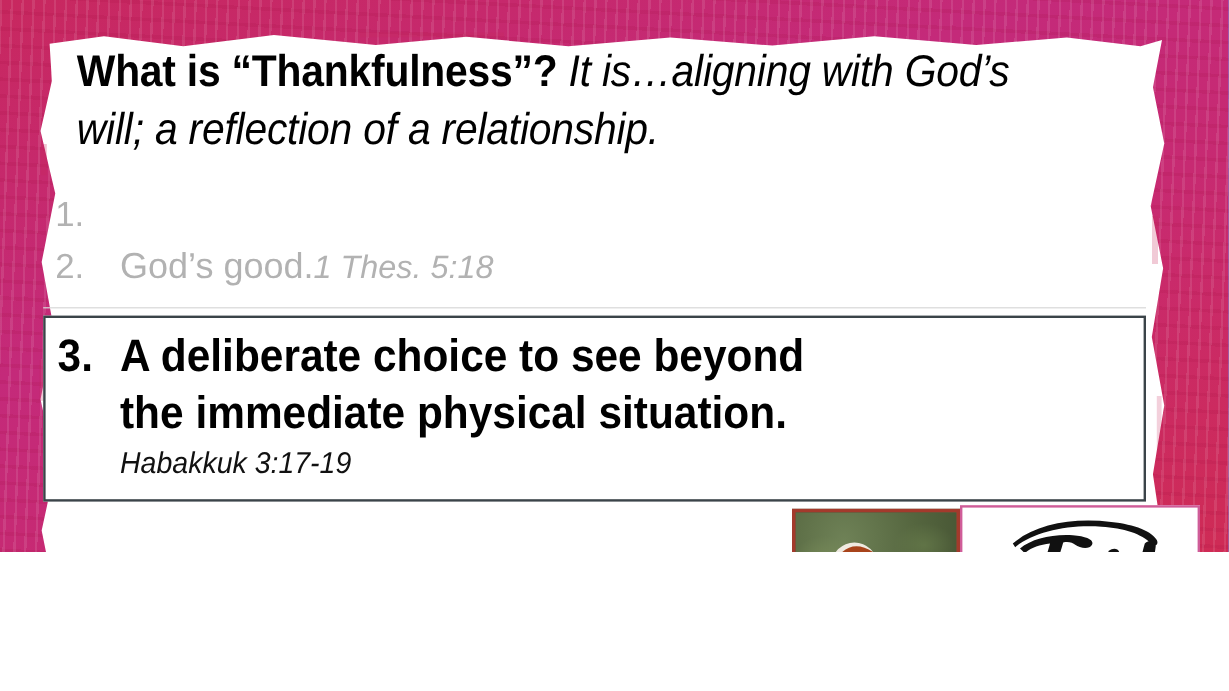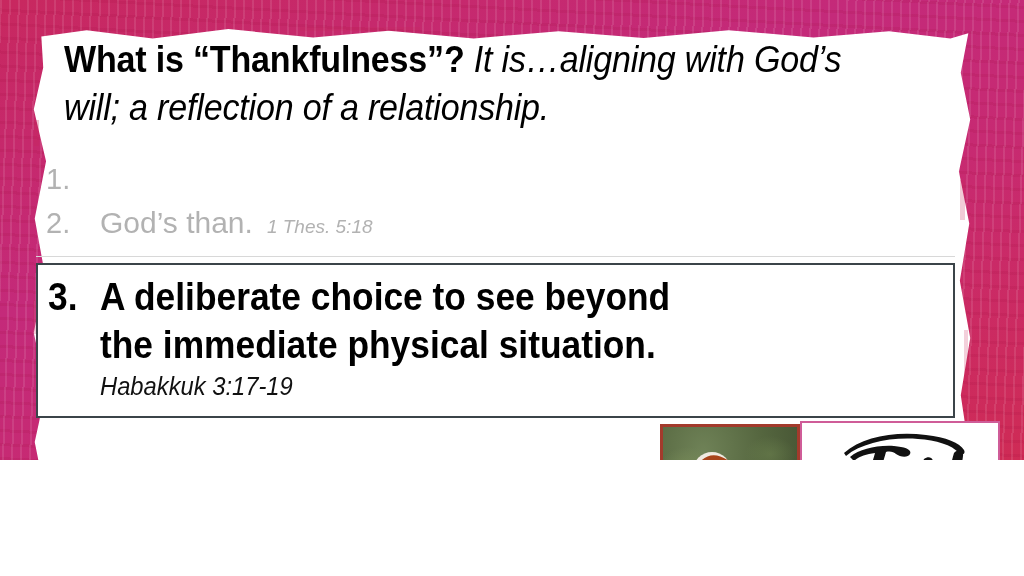--- a/index.html
+++ b/index.html
@@ -107,22 +107,21 @@
     font-weight: normal;
   }
   .dim-num {
     width: 54px;
     flex: none;
     font-size: 29px;
   }
   .dim-text { white-space: nowrap; }
   .dim-ref {
     font-style: italic;
-    font-size: 19px;
-    margin-left: 14px;
+    font-size: 27px;
   }
 
   
   .box3 {
     position: absolute;
     left: 36px;
     top: 263px;
     width: 919px;
     height: 155px;
     border: 2px solid #3b4449;
@@ -260,21 +259,21 @@
     </div>
 
     <div class="dim-list">
 
       <div class="dim-item">
         <span class="dim-num">1.</span>
       </div>
 
       <div class="dim-item">
         <span class="dim-num">2.</span>
-        <span class="dim-text">God’s than.</span>
+        <span class="dim-text">God’s good.</span>
         <span class="dim-ref">1 Thes. 5:18</span>
       </div>
 
     </div>
 
     <div class="gray-rule"></div>
 
     <div class="box3">
       <div class="box3-row">
         <span class="box3-num">3.</span>

